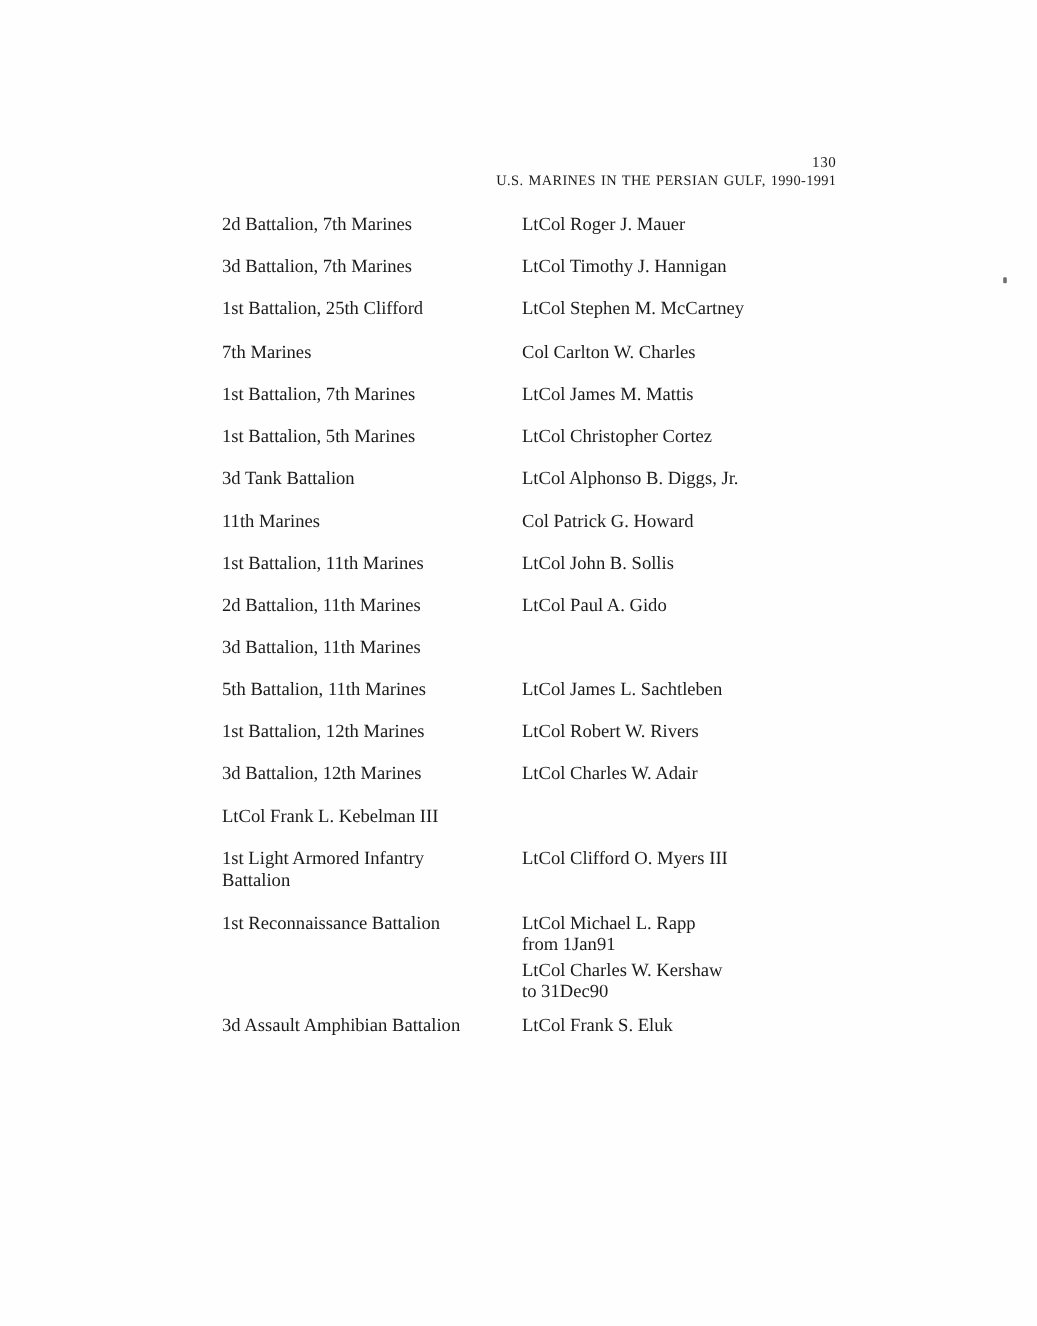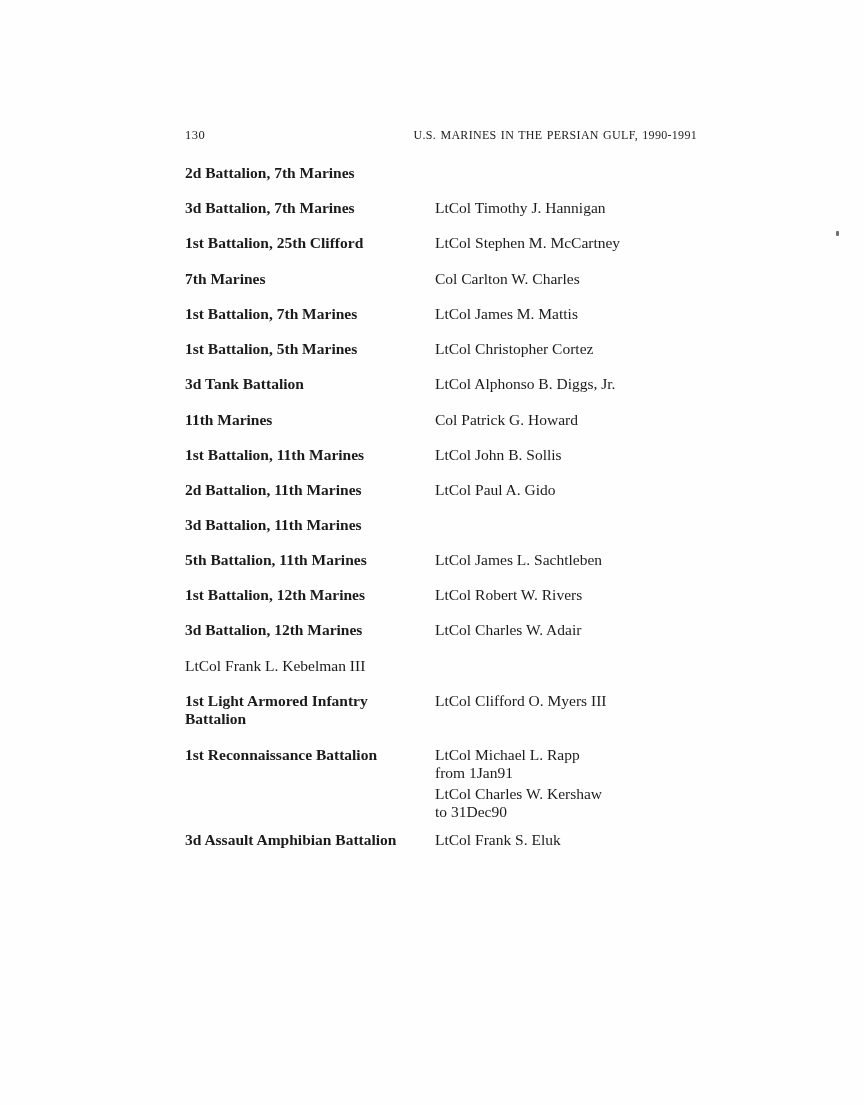--- a/index.html
+++ b/index.html
@@ -10,39 +10,39 @@
     background: #fffefe;
     box-sizing: border-box;
     padding: 128px 167px 0 185px;
     font-family: "Liberation Serif", "DejaVu Serif", serif;
     color: #1b1b1b;
     overflow: hidden;
   }
   .running-header {
     display: flex;
     justify-content: space-between;
-    align-items: center;
+    align-items: flex-end;
     font-size: 12px;
     line-height: 15px;
+    flex-direction: column;
   }
   .page-number { font-size: 12.5px; letter-spacing: 0.5px; }
   .running-title { letter-spacing: 0.3px; word-spacing: 1px; }
   .roster {
     margin-top: 21px;
     font-size: 15.5px;
     line-height: 18px;
   }
   .row { display: flex; margin-bottom: 17px; }
   .unit {
     flex: 0 0 250px;
     width: 250px;
     box-sizing: border-box;
     padding-right: 12px;
     white-space: pre-line;
-    font-weight: bold;
   }
   .commanders { flex: 1; }
   .commander-block + .commander-block { margin-top: 3px; }
   .group + .group { margin-top: 18px; }
   .group-gap-large { margin-top: 39px; }
   .row-multi { margin-bottom: 10px; }
   .scan-speck {
     position: absolute;
     left: 836px;
     top: 231px;
@@ -60,20 +60,23 @@
   <div class="running-header">
     <span class="page-number">130</span>
     <span class="running-title">U.S. MARINES IN THE PERSIAN GULF, 1990-1991</span>
   </div>
 
   <div class="roster">
 
     <div class="group">
       <div class="row">
         <div class="unit">2d Battalion, 7th Marines</div>
+        <div class="commanders">
+            <div class="commander-block">LtCol Roger J. Mauer</div>
+          </div>
       </div>
       <div class="row">
         <div class="unit">3d Battalion, 7th Marines</div>
         <div class="commanders">
             <div class="commander-block">LtCol Timothy J. Hannigan</div>
           </div>
       </div>
       <div class="row">
         <div class="unit">1st Battalion, 25th Clifford</div>
         <div class="commanders">

